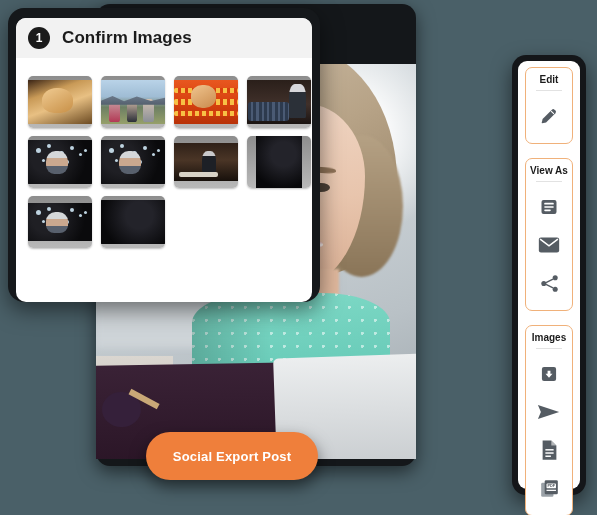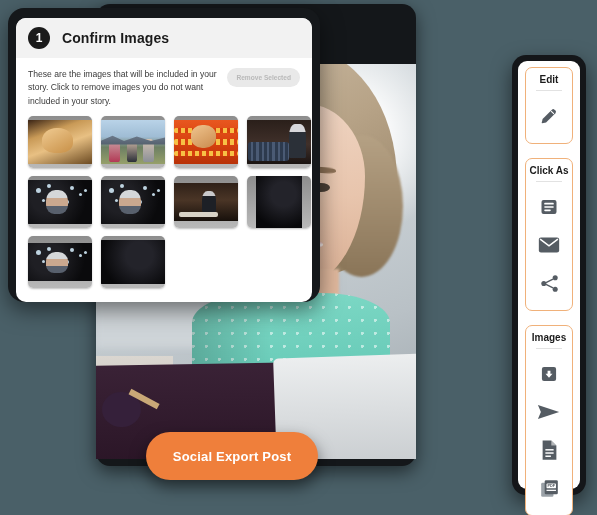--- a/index.html
+++ b/index.html
@@ -108,21 +108,21 @@
     background: #f2f2f2;
     display: flex; align-items: center;
     padding-left: 12px; gap: 12px;
   }
   #step-badge {
     width: 22px; height: 22px; border-radius: 50%;
     background: #1b1b1b; color: #fff;
     font-size: 12px; font-weight: bold;
     display: flex; align-items: center; justify-content: center;
   }
-  #dialog-title { font-size: 14px; font-weight: bold; color: #1b1b1b; letter-spacing:.1px; }
+  #dialog-title { font-size: 17px; font-weight: bold; color: #1b1b1b; letter-spacing:.1px; }
 
   #dialog-body { padding: 10px 12px 0 12px; }
   #desc-row { display: flex; align-items: flex-start; gap: 8px; }
   #dialog-desc {
     font-size: 8.6px; line-height: 1.55; color: #3a3a3a;
     width: 212px;
   }
   #remove-selected-btn {
     background: #e9e9e9; color: #b9b9b9;
     border: none; border-radius: 11px;
@@ -266,24 +266,20 @@
 
 <div id="dialog-device">
   <div id="dialog-card">
 
     <div id="dialog-header">
       <div id="step-badge">1</div>
       <div id="dialog-title">Confirm Images</div>
     </div>
 
     <div id="dialog-body">
-      <div id="desc-row">
-        <div id="dialog-desc">These are the images that will be included in your story. Click to remove images you do not want included in your story.</div>
-        <button id="remove-selected-btn">Remove Selected</button>
-      </div>
 
       <div id="thumb-grid">
           <div class="thumb wide">
             <div class="inner sc-gold"></div>
           </div>
           <div class="thumb wide">
             <div class="inner sc-mtn">
               <div class="p1"></div>
               <div class="p2"></div>
               <div class="p3"></div>
@@ -388,21 +384,21 @@
         <div class="tool-title">Edit</div>
         <div class="tool-sep"></div>
         <div class="tool-icon">
           <svg width="22" height="22" viewBox="0 0 24 24">
             <path d="M4 19.5l1-4.2L15.2 5.1a2 2 0 0 1 2.8 0l1 1a2 2 0 0 1 0 2.8L8.8 19.1 4.6 20z" fill="#555c63"></path>
             <path d="M14.3 6.6l3.1 3.1" stroke="#fff" stroke-width="1.1"></path>
           </svg>
         </div>
       </div>
       <div class="tool-panel">
-        <div class="tool-title">Click As</div>
+        <div class="tool-title">View As</div>
         <div class="tool-sep"></div>
         <div class="tool-icon">
           <svg width="20" height="20" viewBox="0 0 24 24">
             <rect x="3" y="3.5" width="18" height="17" rx="2.5" fill="#555c63"></rect>
             <rect x="6.2" y="7" width="11.6" height="2" rx="1" fill="#fff"></rect>
             <rect x="6.2" y="11" width="11.6" height="2" rx="1" fill="#fff"></rect>
             <rect x="6.2" y="15" width="8" height="2" rx="1" fill="#fff"></rect>
           </svg>
         </div>
         <div class="tool-icon">

